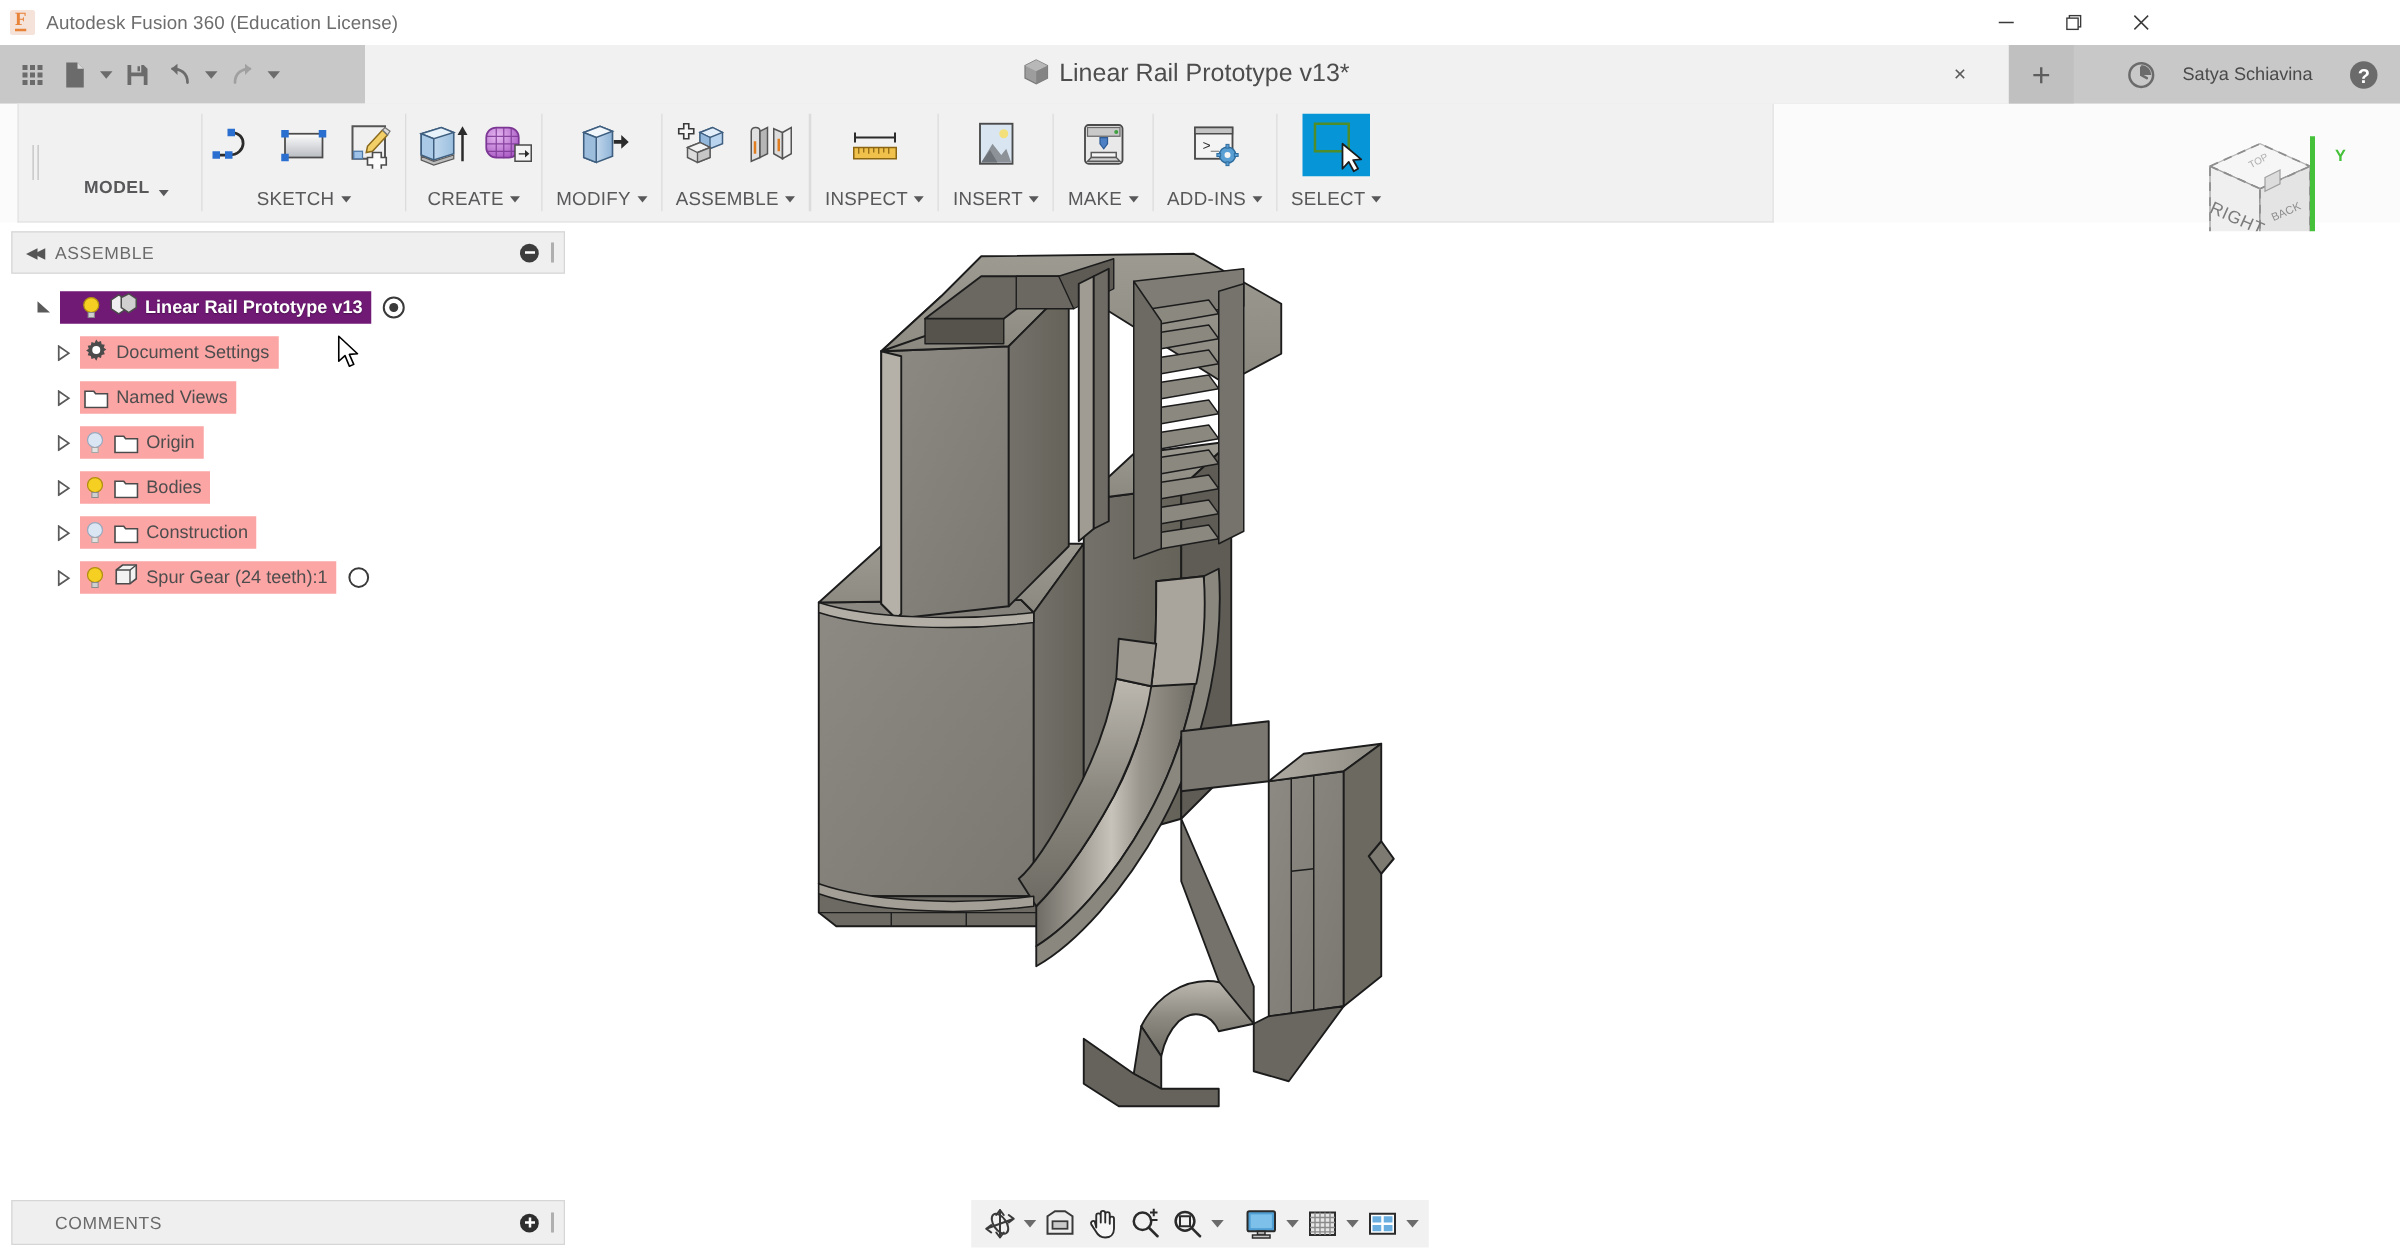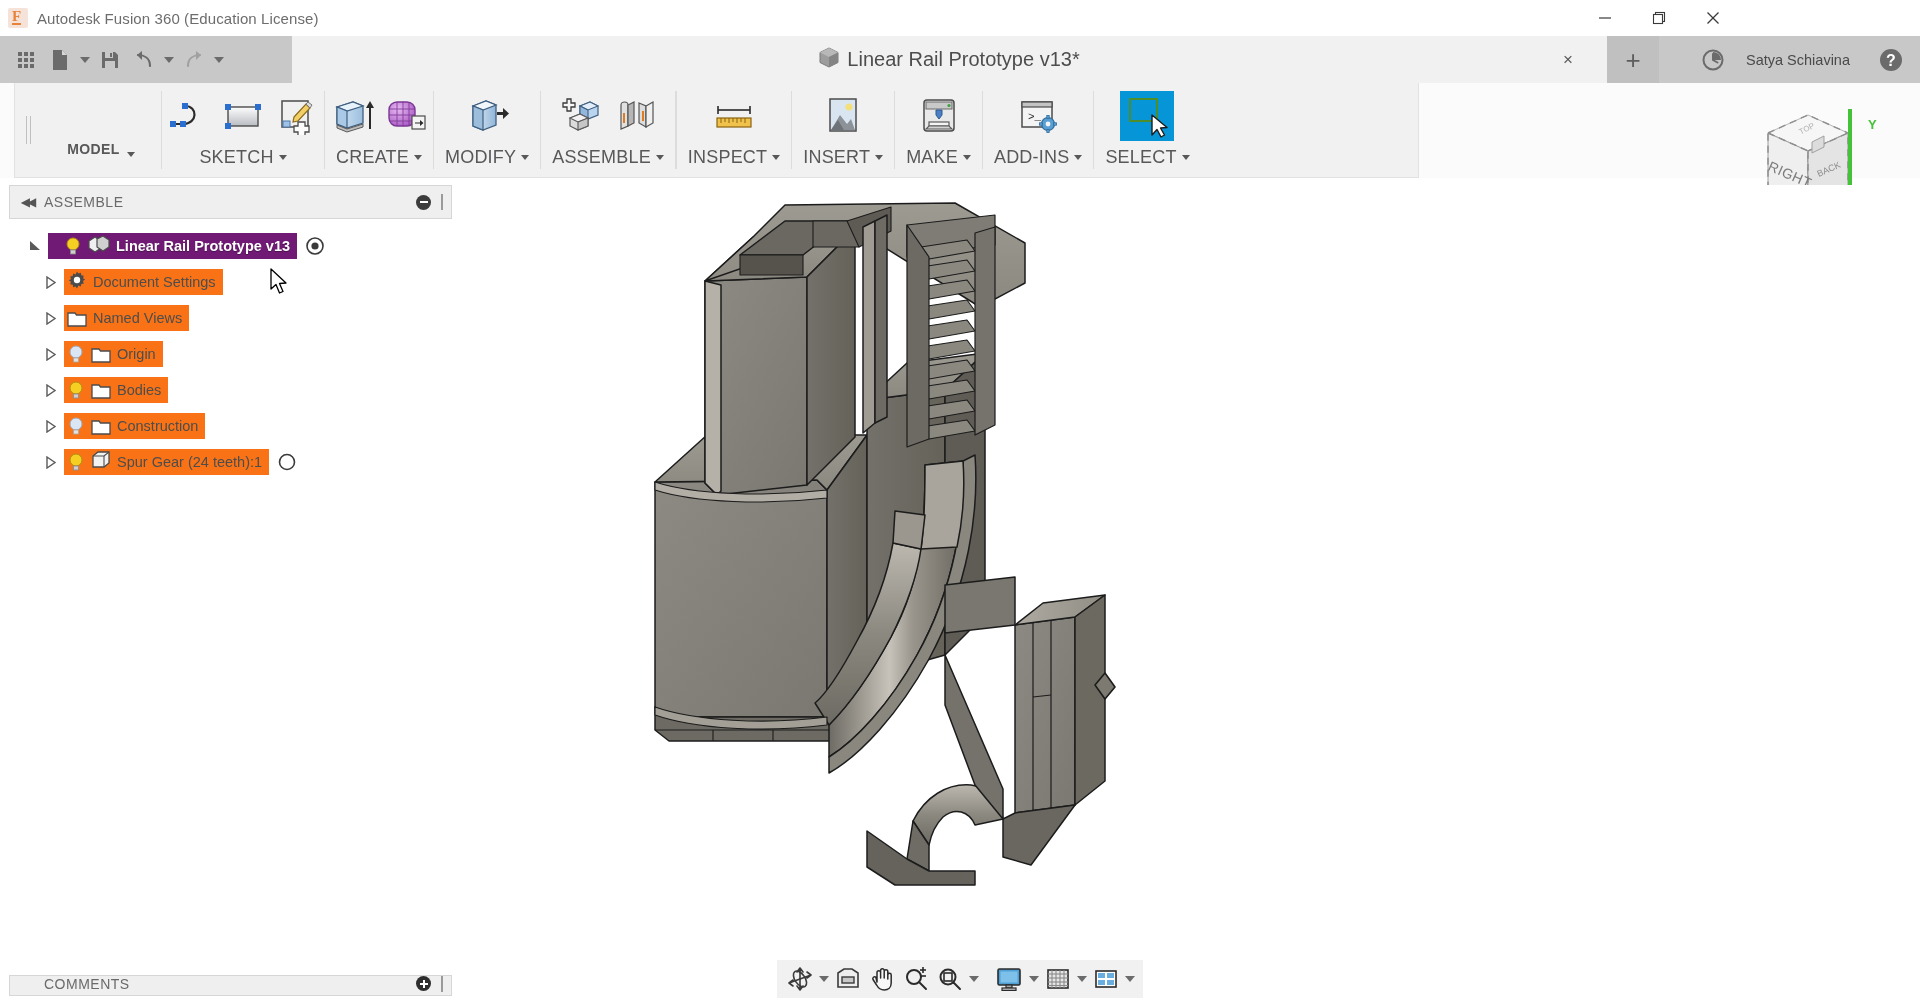--- a/index.html
+++ b/index.html
@@ -134,21 +134,21 @@
     display: flex; flex-direction: column; align-items: center;
     justify-content: space-between; padding: 8px 0 0 0;
   }
   .rib-icons { display: flex; align-items: flex-start; gap: 0px; }
   .rib-icon {
     width: 54px; height: 50px;
     display: flex; align-items: center; justify-content: center;
   }
   .rib-icon.sel { background: #0696d7; }
   .rib-label {
-    font-size: 18px; color: #58585a; letter-spacing: .2px;
+    font-size: 15px; color: #58585a; letter-spacing: .2px;
     display: flex; align-items: center; gap: 5px;
     padding: 0 11px 9px 11px; white-space: nowrap;
   }
   .caret-sm {
     width: 0; height: 0;
     border-left: 4px solid transparent; border-right: 4px solid transparent;
     border-top: 5px solid #58585a;
   }
 
   
@@ -186,21 +186,21 @@
   .tree-row {
     display: flex; align-items: center; height: 36px;
     position: relative;
   }
   .tw-arrow {
     width: 26px; display: flex; align-items: center; justify-content: center;
     color: #4a4a4a;
   }
   .tree-pill {
     display: inline-flex; align-items: center; height: 26px;
-    background: #f97316; padding: 0 7px 0 3px; gap: 6px;
+    background: #fca5a5; padding: 0 7px 0 3px; gap: 6px;
   }
   .tree-pill.root {
     background: #701a75; padding-left: 16px;
   }
   .tree-pill.root .tree-label { color: #ffffff; font-weight: bold; text-shadow: 0 1px 1px rgba(0,0,0,.35); }
   .tree-label { font-size: 14.5px; color: #4d4d4d; white-space: nowrap; }
   .bulb-on, .bulb-off { width: 18px; height: 20px; flex: 0 0 auto; }
   .folder-ic { width: 20px; height: 17px; flex: 0 0 auto; }
   .after-dot {
     width: 20px; height: 20px; margin-left: 8px; flex: 0 0 auto;
@@ -216,23 +216,23 @@
 
   
   .canvas {
     position: absolute; left: 455px; top: 185px; width: 1465px; height: 775px;
     background: #ffffff;
   }
   .model-svg { position: absolute; left: 0; top: 0; }
 
   
   .comments {
-    position: absolute; left: 9px; bottom: 10px; width: 443px; height: 21px;
+    position: absolute; left: 9px; bottom: 10px; width: 443px; height: 36px;
     background: #efefef; border: 1px solid #d6d6d6;
-    display: flex; 
+    display: flex; align-items: center;
   }
   .comments-title { font-size: 14px; color: #6a6a6a; letter-spacing: .5px; padding-left: 34px; }
   .comments-plus {
     margin-left: auto; margin-right: 10px;
     width: 15px; height: 15px; border-radius: 50%; background: #2e2e2e;
     display: flex; align-items: center; justify-content: center; position: relative;
   }
   .comments-plus::before, .comments-plus::after {
     content: ""; position: absolute; background: #fff;
   }

